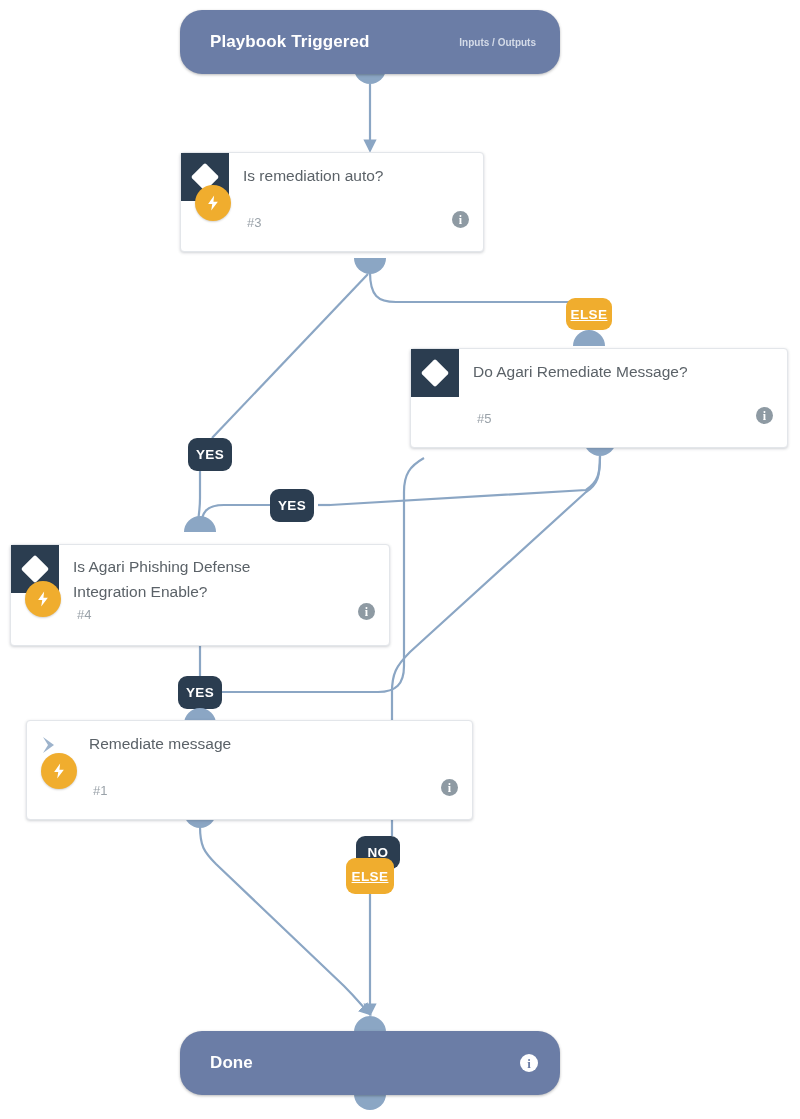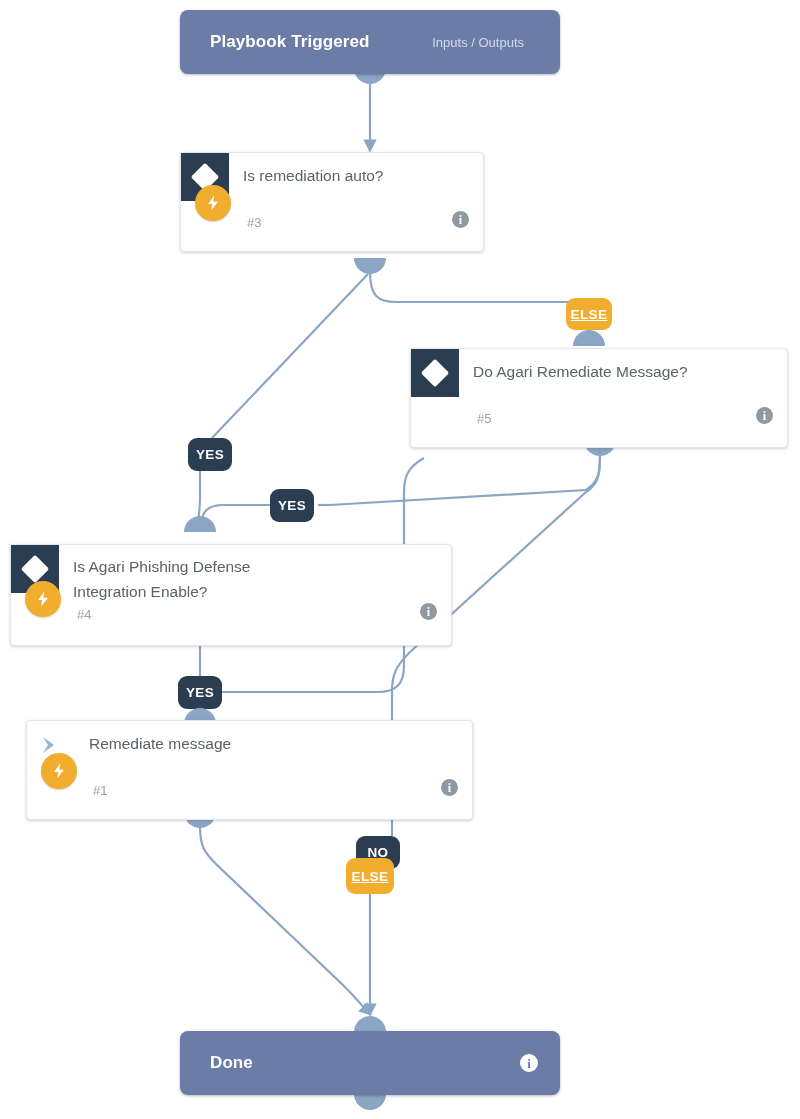--- a/index.html
+++ b/index.html
@@ -7,31 +7,31 @@
     width:800px;height:1119px;position:relative;overflow:hidden;
     font-family:"Liberation Sans", sans-serif;
     -webkit-font-smoothing:antialiased;
   }
   #canvas{position:absolute;left:0;top:0;width:800px;height:1119px;background:#fff;}
   #edges{position:absolute;left:0;top:0;width:800px;height:1119px;pointer-events:none;}
 
   
   .pill{
     position:absolute;box-sizing:border-box;
-    background:#6b7da6;border-radius:8px;
+    background:#6b7da6;border-radius:22px;
     box-shadow:0 1px 3px rgba(0,0,0,.28);
     display:flex;align-items:center;
   }
   .pill .pill-title{
     color:#ffffff;font-size:17px;font-weight:bold;letter-spacing:.1px;
     margin-left:30px;white-space:nowrap;
   }
   .pill .pill-sub{
-    margin-left:auto;margin-right:36px;color:#d4dbe8;
-    font-size:13px;font-weight:normal;white-space:nowrap;
+    margin-left:auto;margin-right:24px;color:#d4dbe8;
+    font-size:10px;font-weight:bold;white-space:nowrap;
   }
   .pill .pill-info{margin-left:auto;margin-right:22px;}
 
   
   .card{
     position:absolute;box-sizing:border-box;background:#ffffff;
     border:1px solid #e3e6ea;border-radius:4px;
     box-shadow:0 1px 3px rgba(40,50,70,.22);
   }
   .card-top{position:relative;height:48px;}
@@ -175,21 +175,21 @@
       </span>
     </div>
   </div>
 
   <div class="badge yes" style="left:188px;top:438px;width:44px;height:33px;">YES</div>
 
   <div class="badge yes" style="left:270px;top:489px;width:44px;height:33px;">YES</div>
 
   <div class="port top" style="left:184px;top:516px;"></div>
   <div class="port bottom" style="left:184px;top:630px;"></div>
-  <div class="card" style="left:10px;top:544px;width:442px;height:102px;">
+  <div class="card" style="left:10px;top:544px;width:380px;height:102px;">
     <div class="card-top">
       <span class="icon-box">
           <i class="diamond"></i>
         </span>
       <div class="card-title two-line">
         <span>Is Agari Phishing Defense</span><br>
         <span>Integration Enable?</span>
       </div>
     </div>
     <div class="card-bottom">

